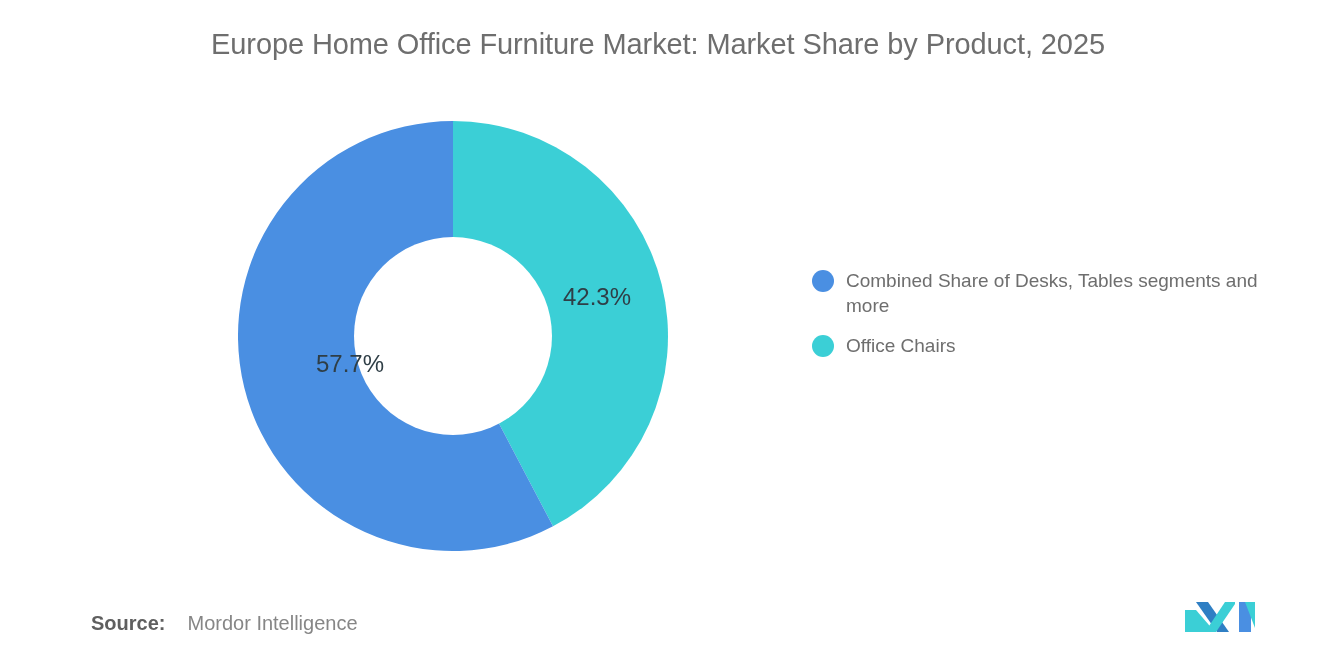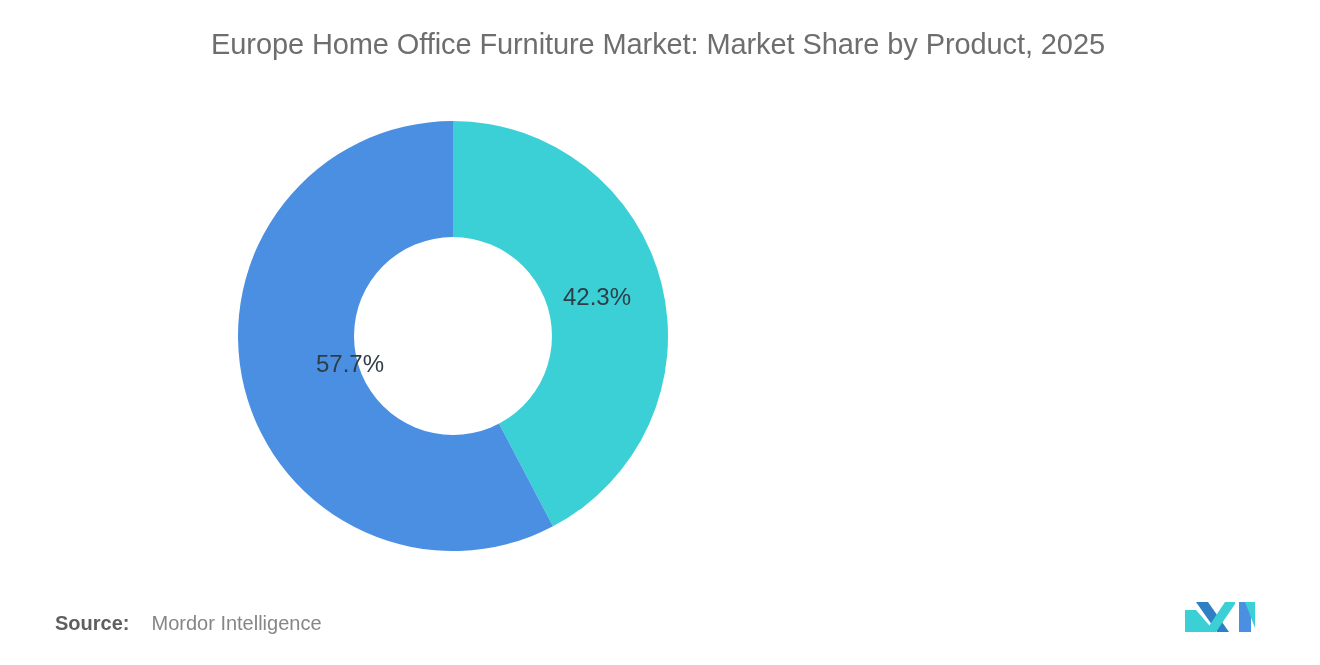--- a/index.html
+++ b/index.html
@@ -94,20 +94,21 @@
     position: absolute;
     left: 55px;
     top: 612px;
     font-size: 20px;
     color: #767676;
     white-space: nowrap;
   }
   .source-key {
     font-weight: 700;
     color: #5f5f5f;
+    margin-left: 36px;
   }
   .source-val {
     font-weight: 400;
     color: #868686;
     margin-left: 22px;
   }
 
   .brand-logo {
     position: absolute;
     left: 1183px;
@@ -134,20 +135,28 @@
     <path id="slice-blue" fill="#4a8fe2" d="M 215 215 L 315.01 405.32 A 215 215 0 1 1 215.00 0.00 Z"></path>
 
     <circle cx="215" cy="215" r="99" fill="#ffffff"></circle>
   </svg>
 
   <span class="slice-label blue-label">57.7%</span>
   <span class="slice-label teal-label">42.3%</span>
 </div>
 
 <div class="legend">
+  <div class="legend-item">
+    <span class="legend-swatch" id="swatch-0" style="background: rgb(74, 143, 226);"></span>
+    <span class="legend-label">Combined Share of Desks, Tables segments and more</span>
+  </div>
+  <div class="legend-item">
+    <span class="legend-swatch" id="swatch-1" style="background: rgb(59, 207, 214);"></span>
+    <span class="legend-label">Office Chairs</span>
+  </div>
 </div>
 
 <div class="source-line">
   <span class="source-key">Source:</span><span class="source-val">Mordor Intelligence</span>
 </div>
 
 <div class="brand-logo">
   <svg viewBox="0 0 74 36">
 
     <polygon points="2,34 2,12 13,12 32,34 20,34" fill="#3bcfd6"></polygon>

